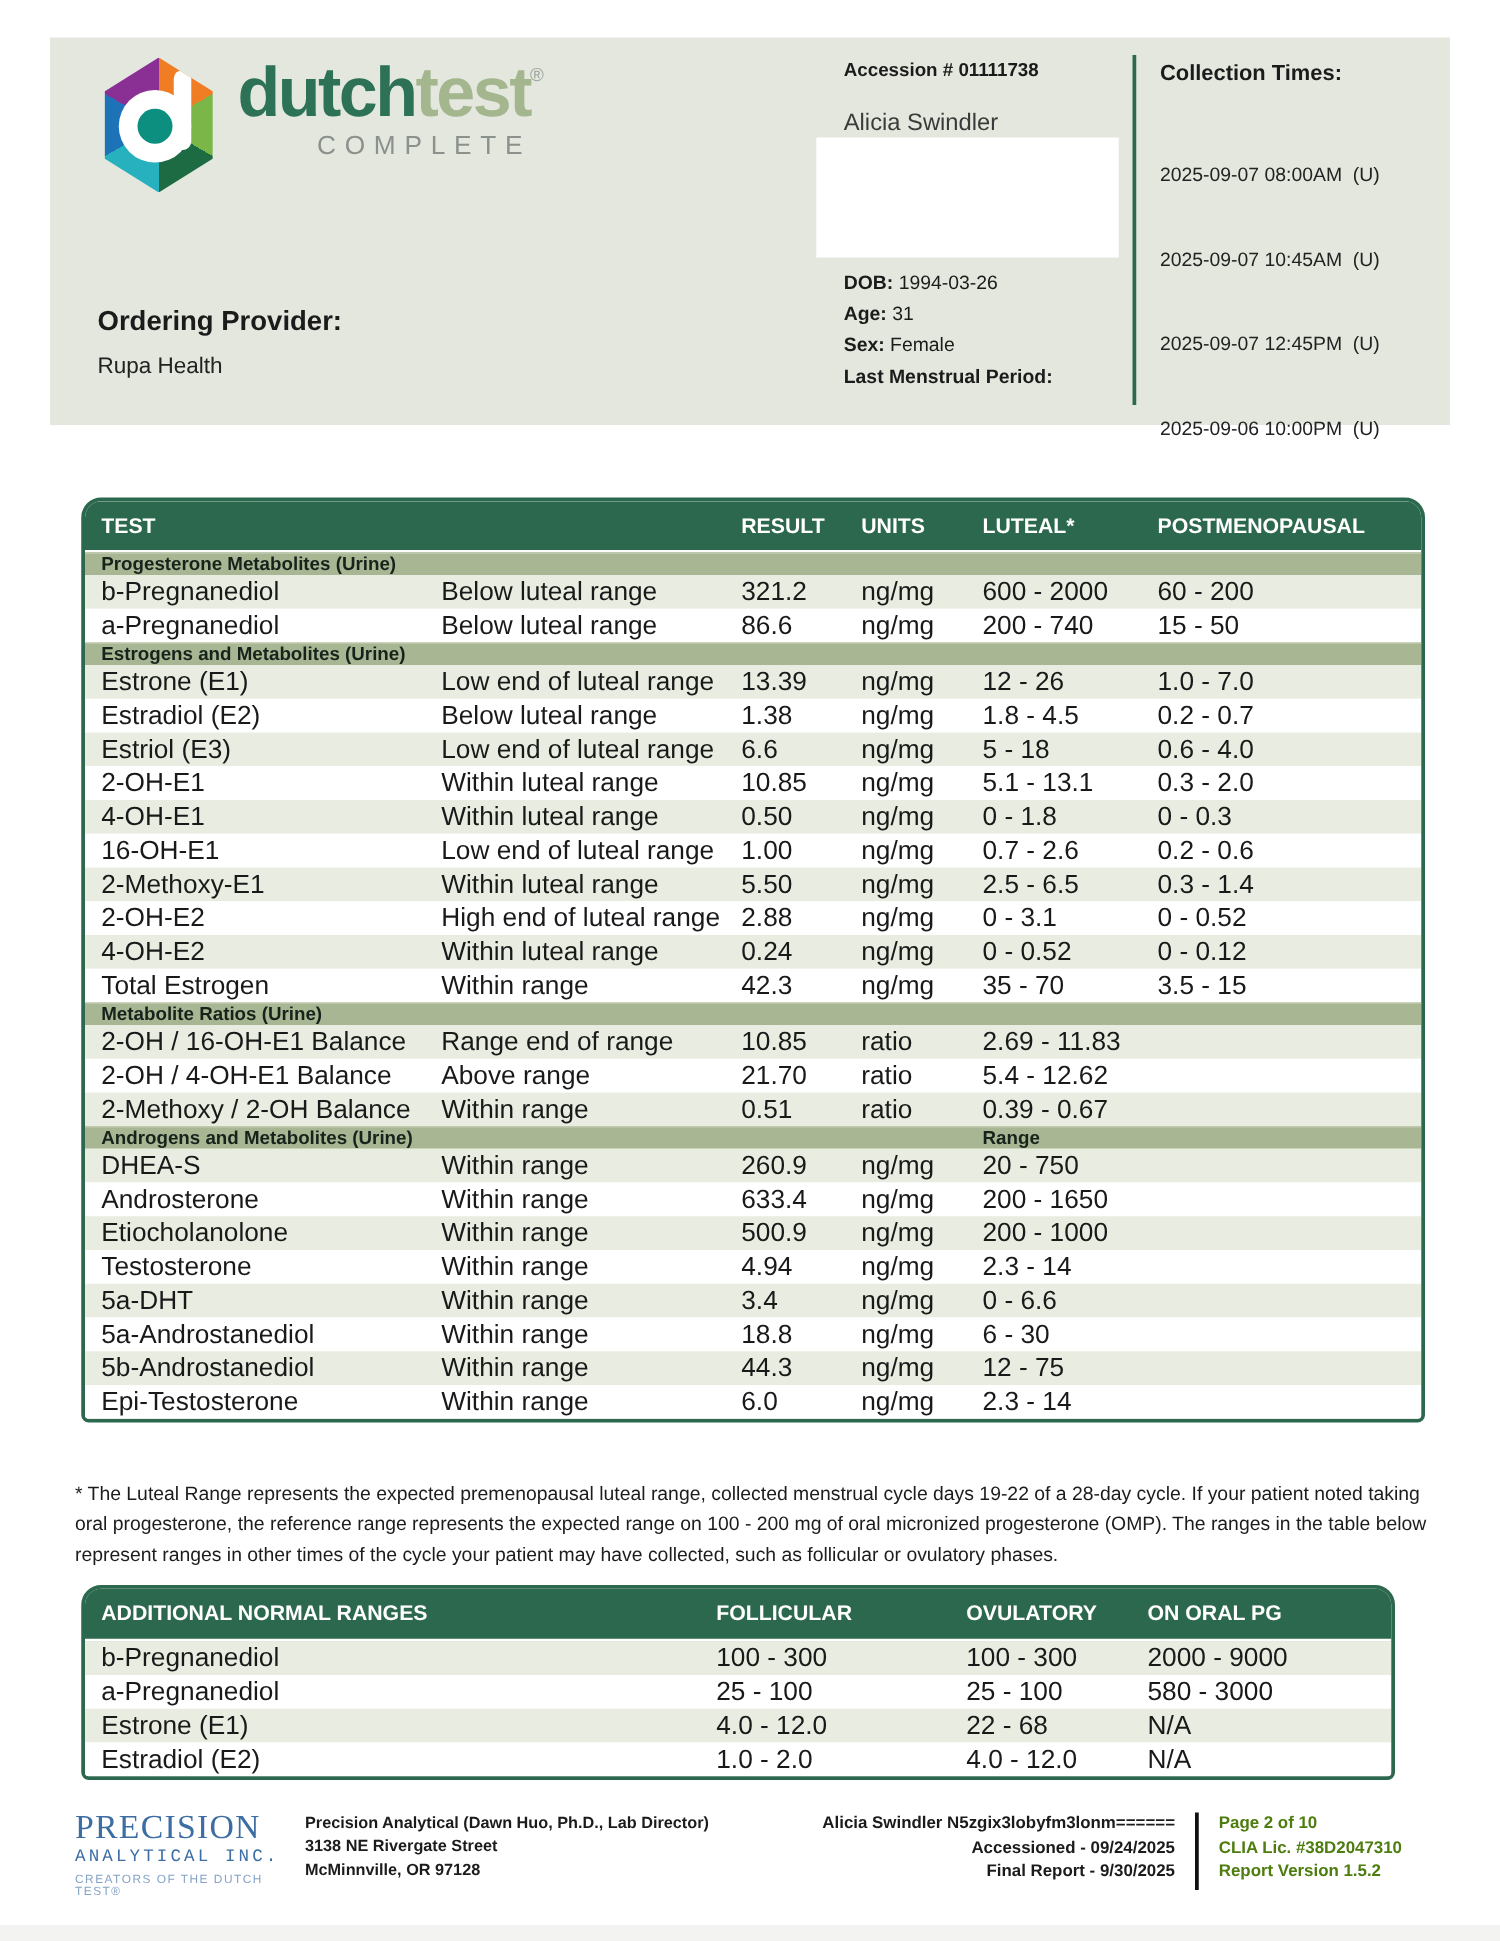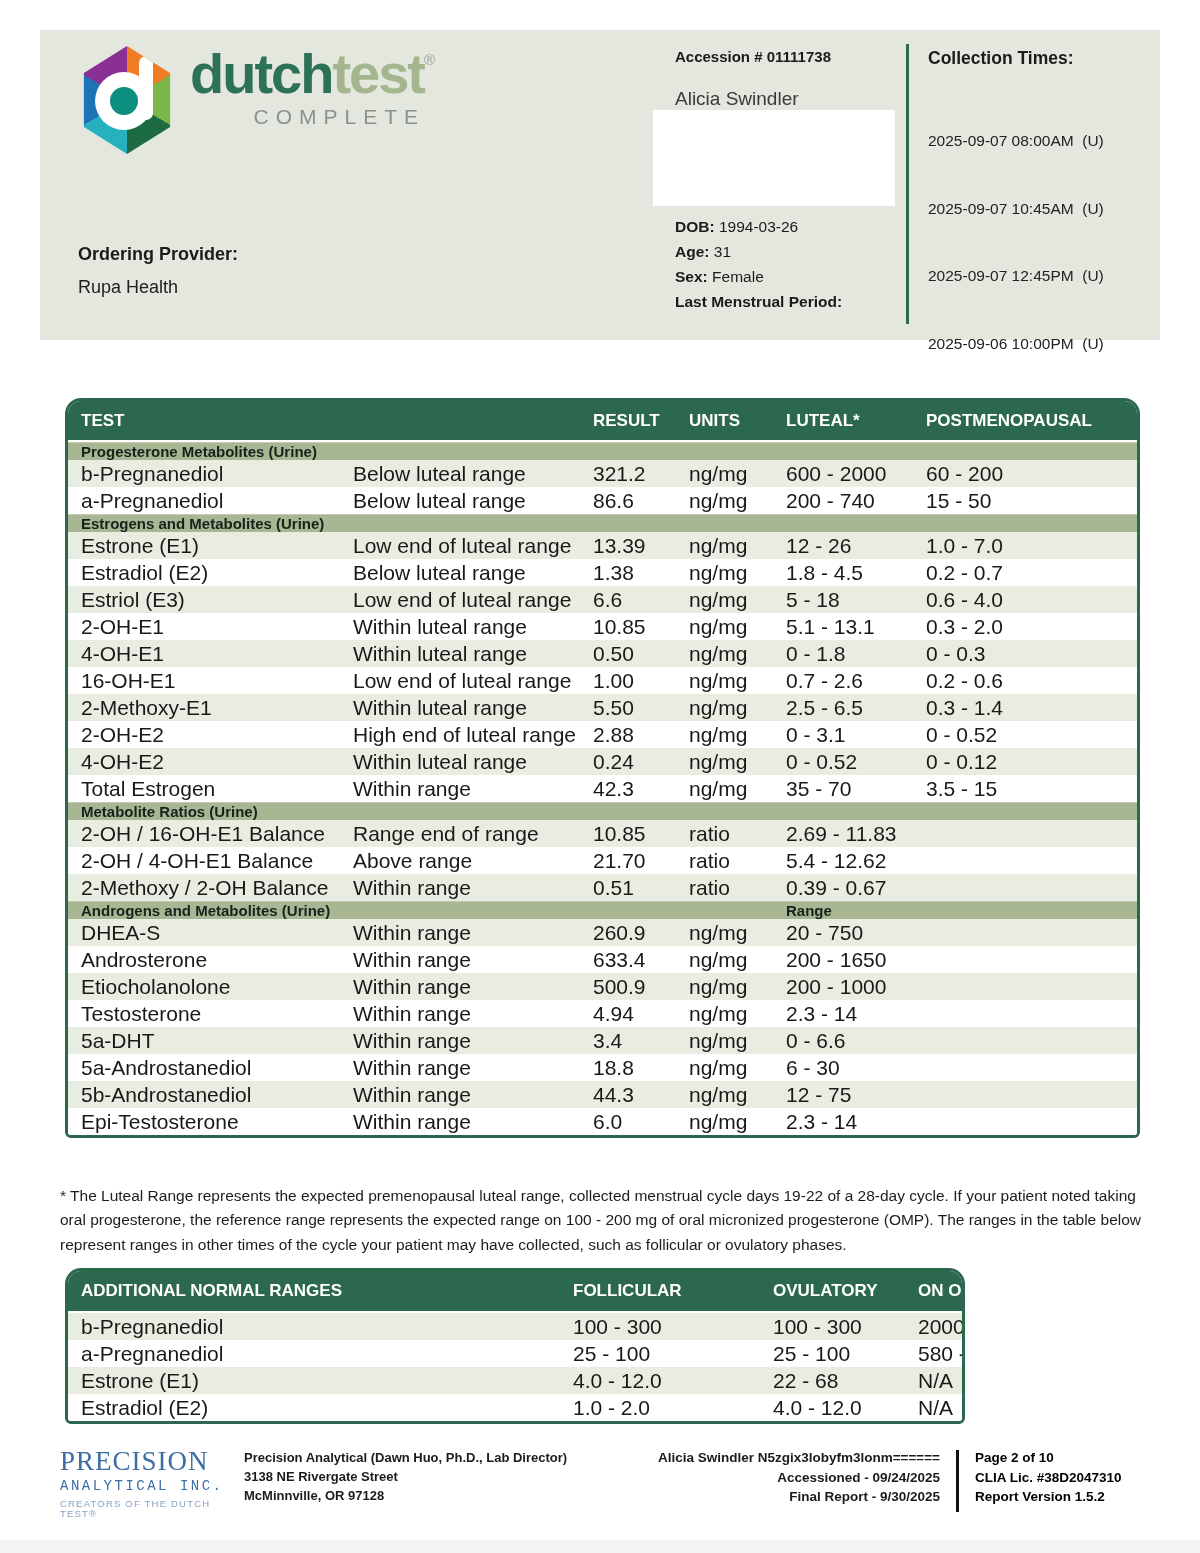--- a/index.html
+++ b/index.html
@@ -27,21 +27,21 @@
   .hex .dot  { position:absolute; left:32px; top:41px; width:28px; height:28px; background:#0d8f80; border-radius:50%; }
   .hex .stem { position:absolute; left:61px; top:10px; width:14px; height:64px; background:#fff; border-radius:7px; }
   .logo-text { margin-left:14px; line-height:1; }
   .logo-word { font-weight:bold; font-size:56px; letter-spacing:-2px; }
   .lw-dutch { color:#2d7156; }
   .lw-test  { color:#a3b68d; }
   .lw-reg   { color:#9aa39c; font-size:15px; font-weight:normal; vertical-align:28px; letter-spacing:0; }
   .lw-complete { text-align:right; color:#8b918d; font-size:21px; letter-spacing:7px; margin-top:4px; padding-right:10px; }
 
   .provider { position:absolute; left:38px; top:214px; }
-  .provider-label { font-weight:bold; font-size:18px; }
+  .provider-label { font-weight:bold; font-size:22px; }
   .provider-name  { font-size:18px; margin-top:12px; color:#222; }
 
   .acc-title { position:absolute; left:635px; top:18px; font-weight:bold; font-size:15px; }
   .patient-name { position:absolute; left:635px; top:58px; font-size:19px; color:#3a3a3a; }
   .redact-box { position:absolute; left:613px; top:80px; width:242px; height:96px; background:#ffffff; }
   .demo { position:absolute; left:635px; top:184px; font-size:15.5px; line-height:25px; }
   .demo b { font-weight:bold; }
 
   .vdivider { position:absolute; left:866px; top:14px; width:3px; height:280px; background:#2c6a4d; }
 
@@ -71,38 +71,38 @@
   .cell { overflow:hidden; white-space:nowrap; }
 
   
   .footnote {
     position:absolute; left:60px; top:1184px; width:1085px;
     font-size:15.5px; line-height:1.58; color:#1c1c1c;
   }
 
   
   .add-table {
-    position:absolute; left:65px; top:1268px; width:900px;
+    position:absolute; left:65px; top:1268px; width:1051px;
     border:3px solid #2c684d; border-radius:16px 16px 6px 6px;
     overflow:hidden; background:#fff;
   }
   .arow { display:grid; grid-template-columns:492px 200px 145px auto; padding-left:13px; align-items:center; }
   .ahead { background:#2c684d; color:#fff; font-weight:bold; font-size:17px; height:42px; border-bottom:2px solid #fdfdfb; }
 
   
   .footer { position:absolute; left:60px; top:1448px; width:1085px; display:flex; align-items:flex-start; }
   .brand { width:168px; line-height:1; }
   .brand-1 { font-family:"Liberation Serif", serif; font-size:27px; color:#3c6da3; letter-spacing:1px; }
   .brand-2 { font-family:Liberation Mono, monospace; font-size:14px; color:#3c6da3; letter-spacing:2.5px; margin-top:4px; }
   .brand-3 { font-size:9.5px; color:#85a3c6; letter-spacing:1.2px; margin-top:6px; }
   .address { margin-left:16px; font-size:13px; font-weight:bold; line-height:19px; color:#1b1b1b; }
   .foot-spacer { flex:1; }
   .acc-block { text-align:right; font-size:13.5px; line-height:19.5px; color:#1b1b1b; font-weight:bold; }
   .foot-divider { width:3px; height:62px; background:#111; margin:2px 16px 0 16px; }
-  .meta-block { font-size:13.5px; line-height:19.5px; color:#000000; font-weight:bold; width:170px; }
+  .meta-block { font-size:13.5px; line-height:19.5px; color:#4d7c0f; font-weight:bold; width:170px; }
 
   .bottom-bar { position:absolute; left:0; bottom:0; width:1200px; height:13px; background:#f3f3f1; }
 </style>
 </head>
 <body>
 
 <div class="page">
 
   <div class="header-card">
     <div class="logo-row">

